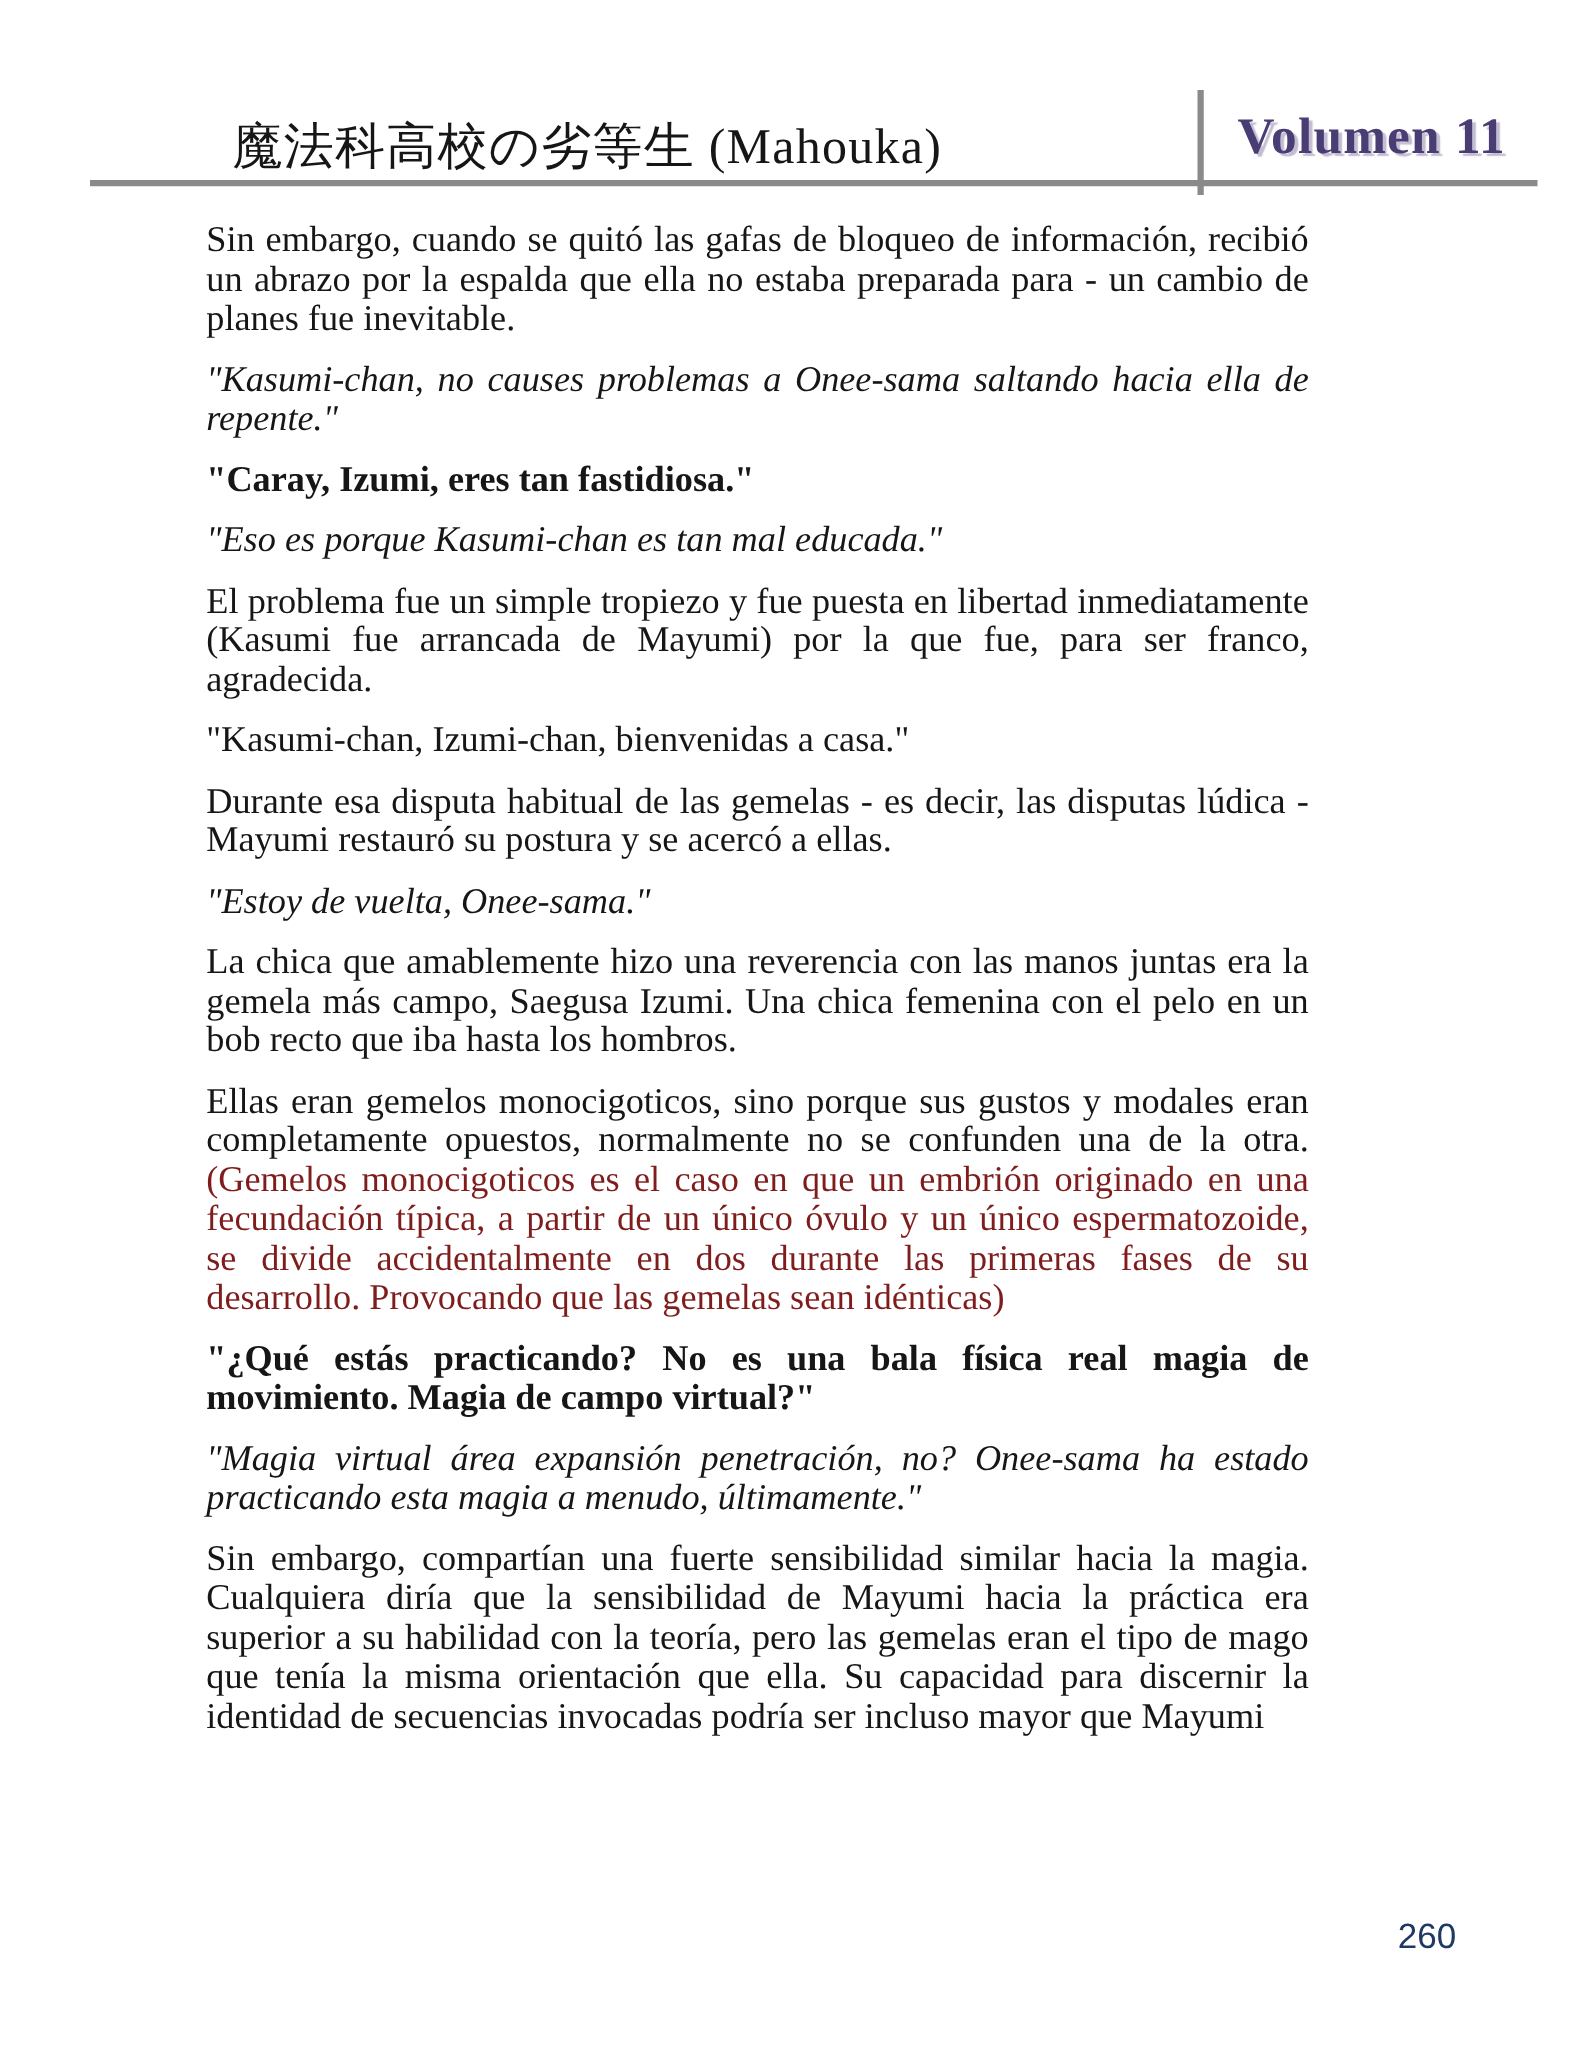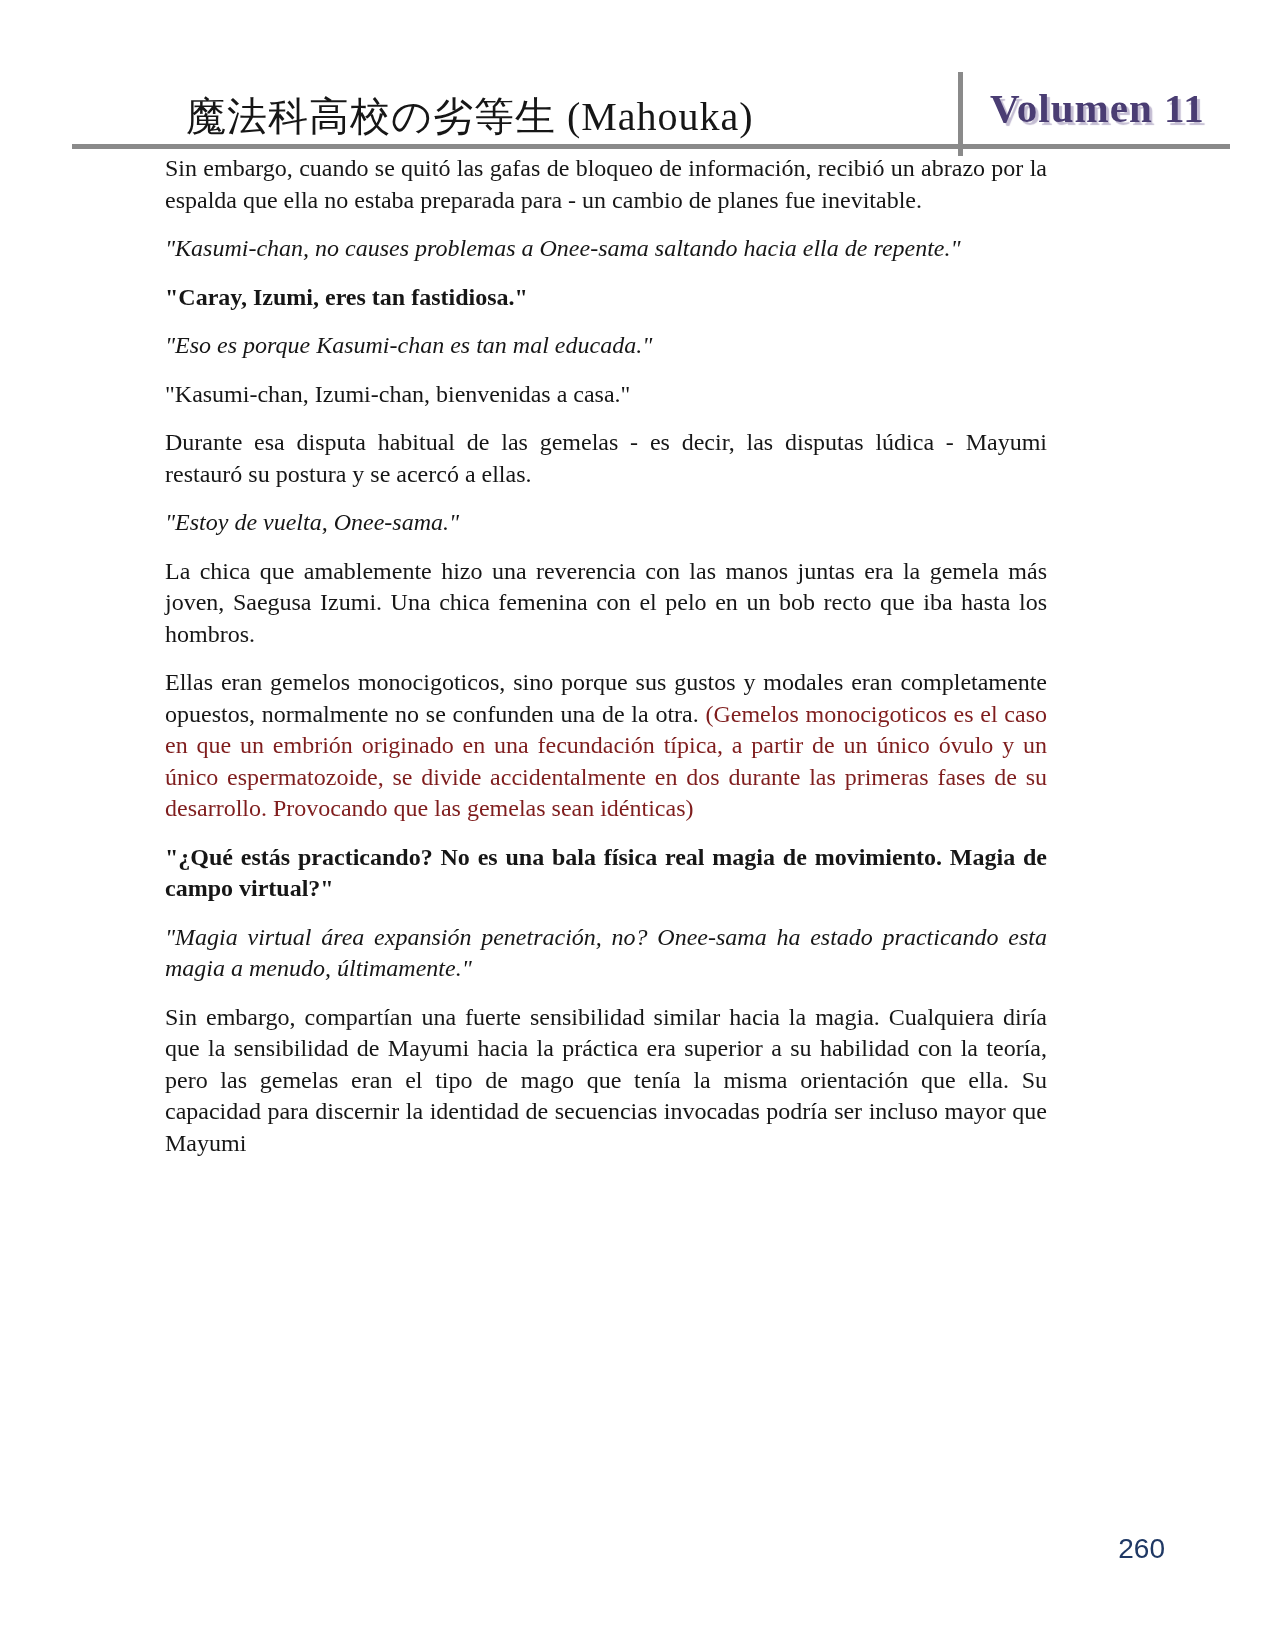--- a/index.html
+++ b/index.html
@@ -67,23 +67,23 @@
     top: 144px;
     width: 1158px;
     height: 5px;
     background: #8a8a8a;
   }
 
   
   .body-col {
     position: absolute;
     left: 165px;
-    top: 153px;
+    top: 177px;
     width: 882px;
-    font-size: 24px;
+    font-size: 29px;
     line-height: 31.5px;
     color: #161616;
     text-align: justify;
   }
   .body-col p {
     margin: 0 0 17px 0;
   }
   .p-italic { font-style: italic; }
   .p-bold   { font-weight: bold; }
   .gray-note { color: #7f1d1d; }
@@ -111,24 +111,25 @@
       <div class="volume-label">Volumen 11</div>
     </div>
     <div class="header-rule"></div>
   </div>
 
   <div class="body-col">
     <p class="p-normal">Sin embargo, cuando se quitó las gafas de bloqueo de información, recibió un abrazo por la espalda que ella no estaba preparada para - un cambio de planes fue inevitable.</p>
     <p class="p-italic">"Kasumi-chan, no causes problemas a Onee-sama saltando hacia ella de repente."</p>
     <p class="p-bold">"Caray, Izumi, eres tan fastidiosa."</p>
     <p class="p-italic">"Eso es porque Kasumi-chan es tan mal educada."</p>
+    <p class="p-normal">El problema fue un simple tropiezo y fue puesta en libertad inmediatamente (Kasumi fue arrancada de Mayumi) por la que fue, para ser franco, agradecida.</p>
     <p class="p-normal">"Kasumi-chan, Izumi-chan, bienvenidas a casa."</p>
     <p class="p-normal">Durante esa disputa habitual de las gemelas - es decir, las disputas lúdica - Mayumi restauró su postura y se acercó a ellas.</p>
     <p class="p-italic">"Estoy de vuelta, Onee-sama."</p>
-    <p class="p-normal">La chica que amablemente hizo una reverencia con las manos juntas era la gemela más joven, Saegusa Izumi. Una chica femenina con el pelo en un bob recto que iba hasta los hombros.</p>
+    <p class="p-normal">La chica que amablemente hizo una reverencia con las manos juntas era la gemela más campo, Saegusa Izumi. Una chica femenina con el pelo en un bob recto que iba hasta los hombros.</p>
     <p class="p-normal"><span>Ellas eran gemelos monocigoticos, sino porque sus gustos y modales eran completamente opuestos, normalmente no se confunden una de la otra. </span><span class="gray-note">(Gemelos monocigoticos es el caso en que un embrión originado en una fecundación típica, a partir de un único óvulo y un único espermatozoide, se divide accidentalmente en dos durante las primeras fases de su desarrollo. Provocando que las gemelas sean idénticas)</span></p>
     <p class="p-bold">"¿Qué estás practicando? No es una bala física real magia de movimiento. Magia de campo virtual?"</p>
     <p class="p-italic">"Magia virtual área expansión penetración, no? Onee-sama ha estado practicando esta magia a menudo, últimamente."</p>
     <p class="p-normal">Sin embargo, compartían una fuerte sensibilidad similar hacia la magia. Cualquiera diría que la sensibilidad de Mayumi hacia la práctica era superior a su habilidad con la teoría, pero las gemelas eran el tipo de mago que tenía la misma orientación que ella. Su capacidad para discernir la identidad de secuencias invocadas podría ser incluso mayor que Mayumi</p>
   </div>
 
   <div class="page-number">260</div>
 
 </div>
 

